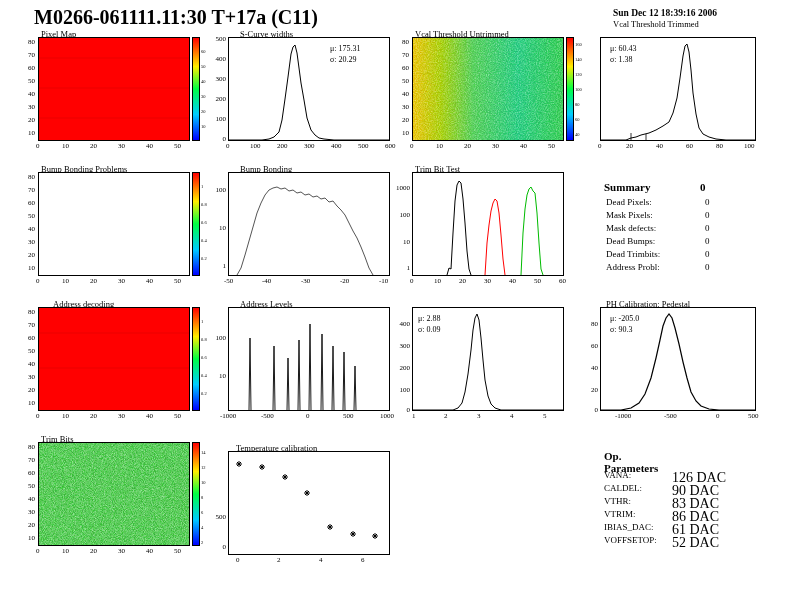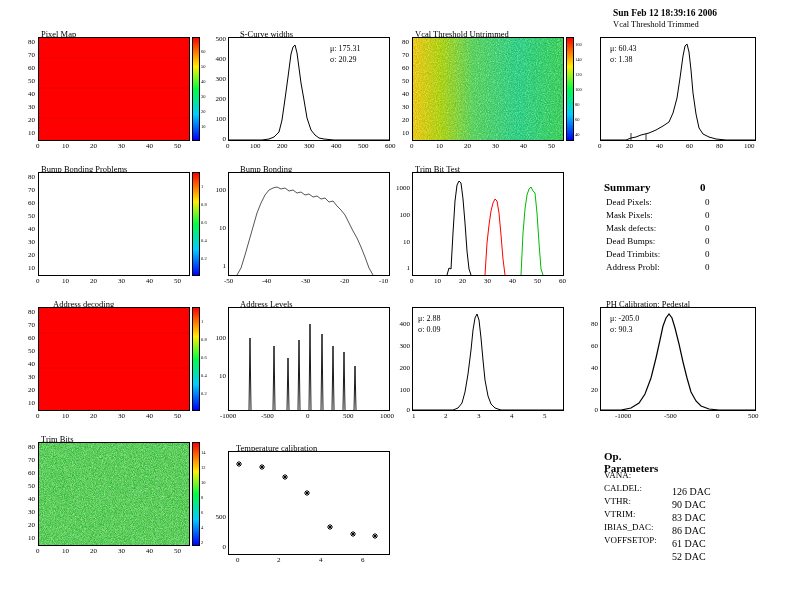--- a/index.html
+++ b/index.html
@@ -13,29 +13,30 @@
   .stat{position:absolute;font-size:8px;font-family:"Liberation Serif",serif;color:#000;white-space:nowrap;}
   .axlabel{position:absolute;font-size:7px;font-family:"Liberation Serif",serif;color:#000;white-space:nowrap;}
   .ytick{position:absolute;font-size:7px;font-family:"Liberation Serif",serif;color:#000;text-align:right;white-space:nowrap;}
   .palette{position:absolute;border:1px solid #000;box-sizing:border-box;}
   .palnum{position:absolute;font-size:4.5px;font-family:"Liberation Serif",serif;color:#000;white-space:nowrap;}
   .summary-title{position:absolute;font-size:11px;font-weight:bold;font-family:"Liberation Serif",serif;}
   .summary-row{position:absolute;font-size:9px;font-family:"Liberation Serif",serif;white-space:nowrap;}
   .summary-val{position:absolute;font-size:9px;font-family:"Liberation Serif",serif;white-space:nowrap;text-align:right;}
   .op-title{position:absolute;font-size:11px;font-weight:bold;font-family:"Liberation Serif",serif;}
   .op-row{position:absolute;font-size:9px;font-family:"Liberation Serif",serif;white-space:nowrap;}
-  .op-val{position:absolute;font-size:10px;font-family:"Liberation Serif",serif;white-space:nowrap;margin-top:16px;}
+  .op-val{position:absolute;font-size:14px;font-family:"Liberation Serif",serif;white-space:nowrap;}
   svg{display:block;}
 </style>
 </head>
 <body>
 
 <div class="page">
 
-  <div id="date-stamp">Sun Feb 12 18:39:16 2006</div>
+  <div id="main-title">M0266-061111.11:30 T+17a (C11)</div>
+  <div id="date-stamp">Sun Dec 12 18:39:16 2006</div>
 
   <div class="panel">
     <div class="ptitle" style="left:41px;top:29px;">Pixel Map</div>
     <div class="frame" style="left:38px;top:37px;width:152px;height:104px;">
       <svg width="150" height="102" viewBox="0 0 150 102">
         <rect x="0" y="0" width="150" height="102" fill="#ff0000"></rect>
         <g stroke="#cc0000" stroke-width="0.4">
           <line x1="0" y1="20" x2="150" y2="20"></line>
             <line x1="0" y1="50" x2="150" y2="50"></line>
             <line x1="0" y1="80" x2="150" y2="80"></line>

